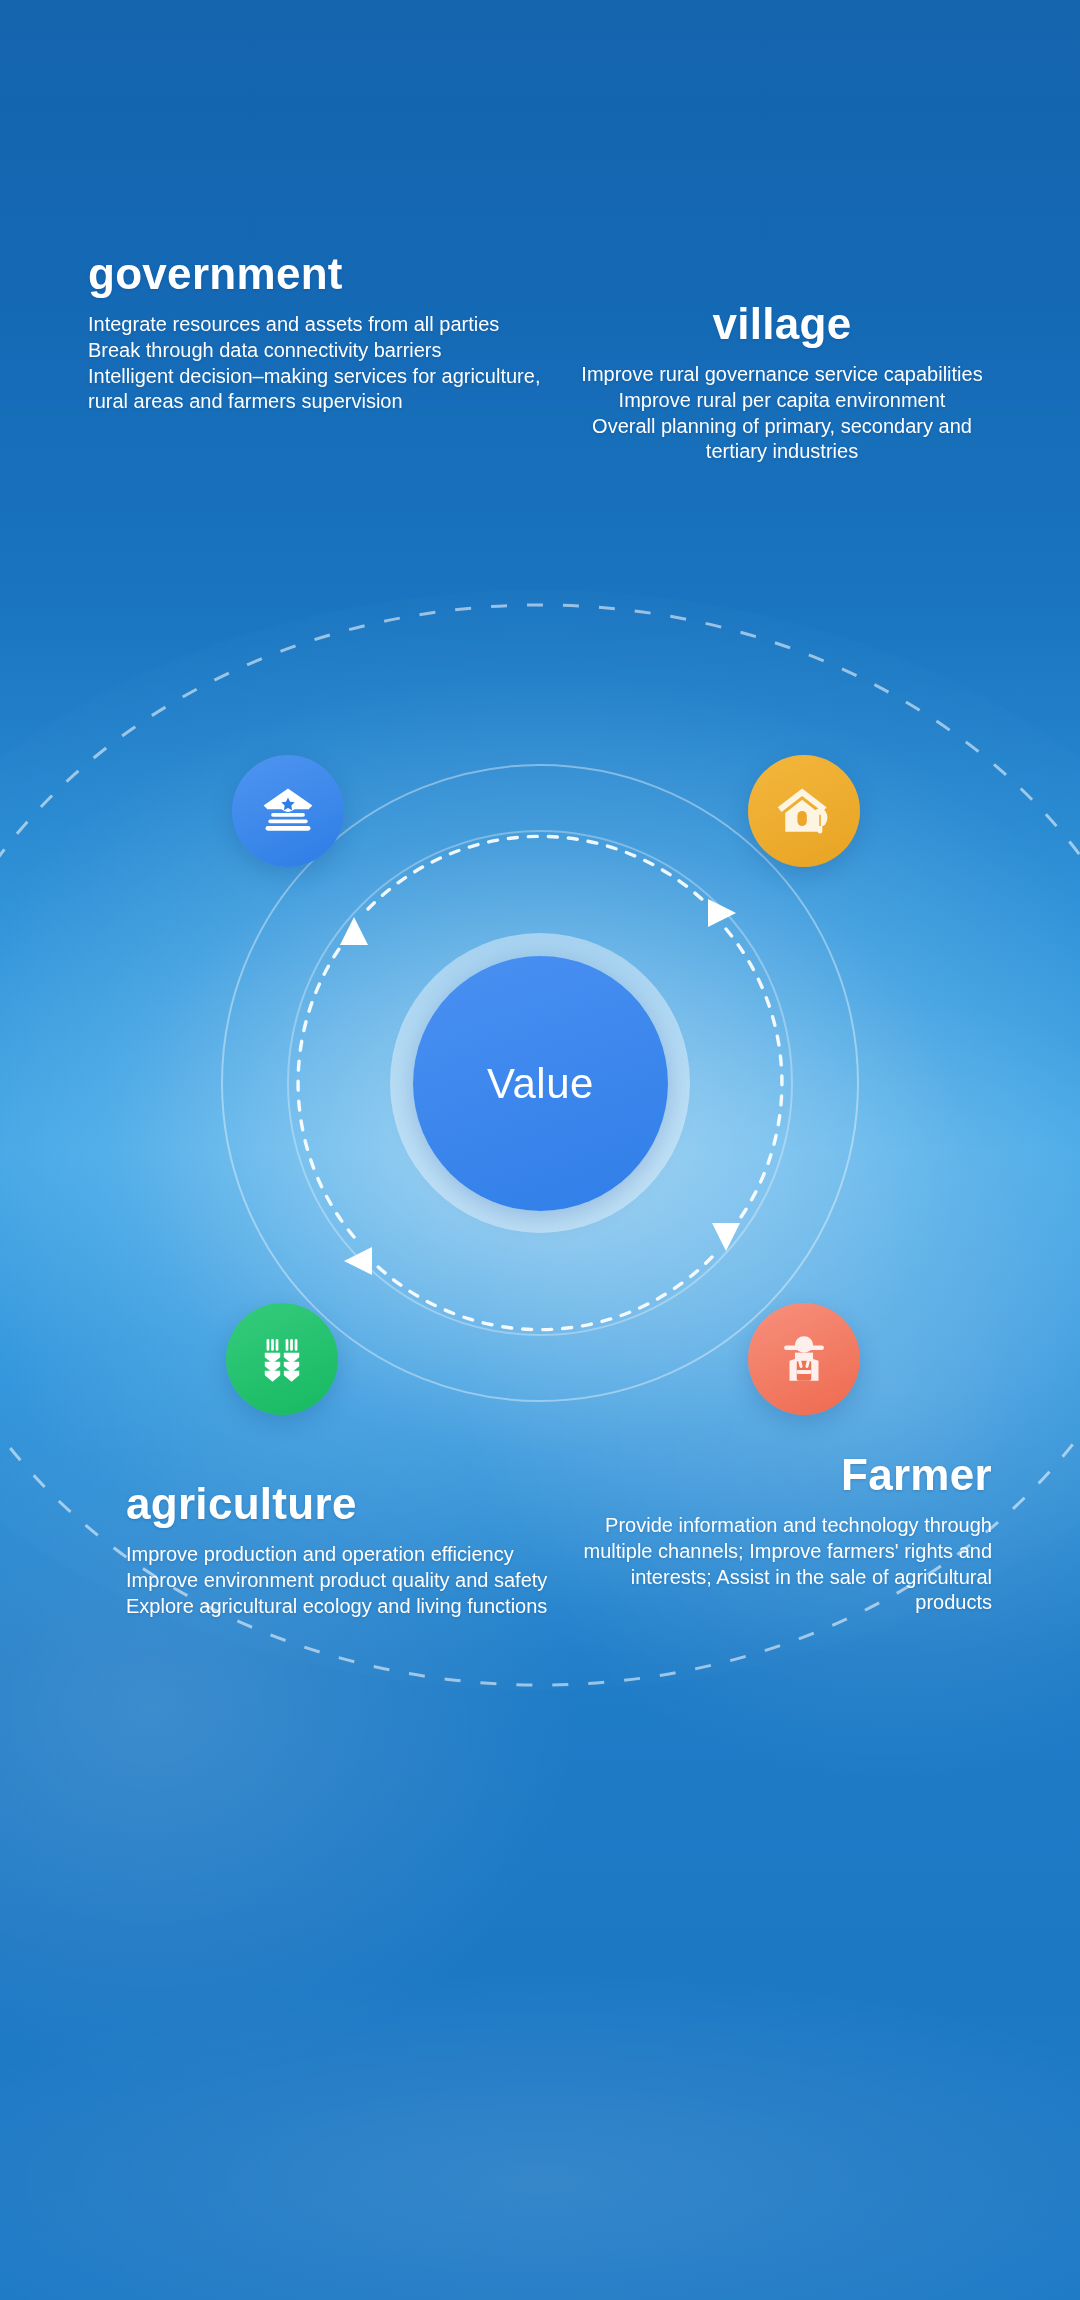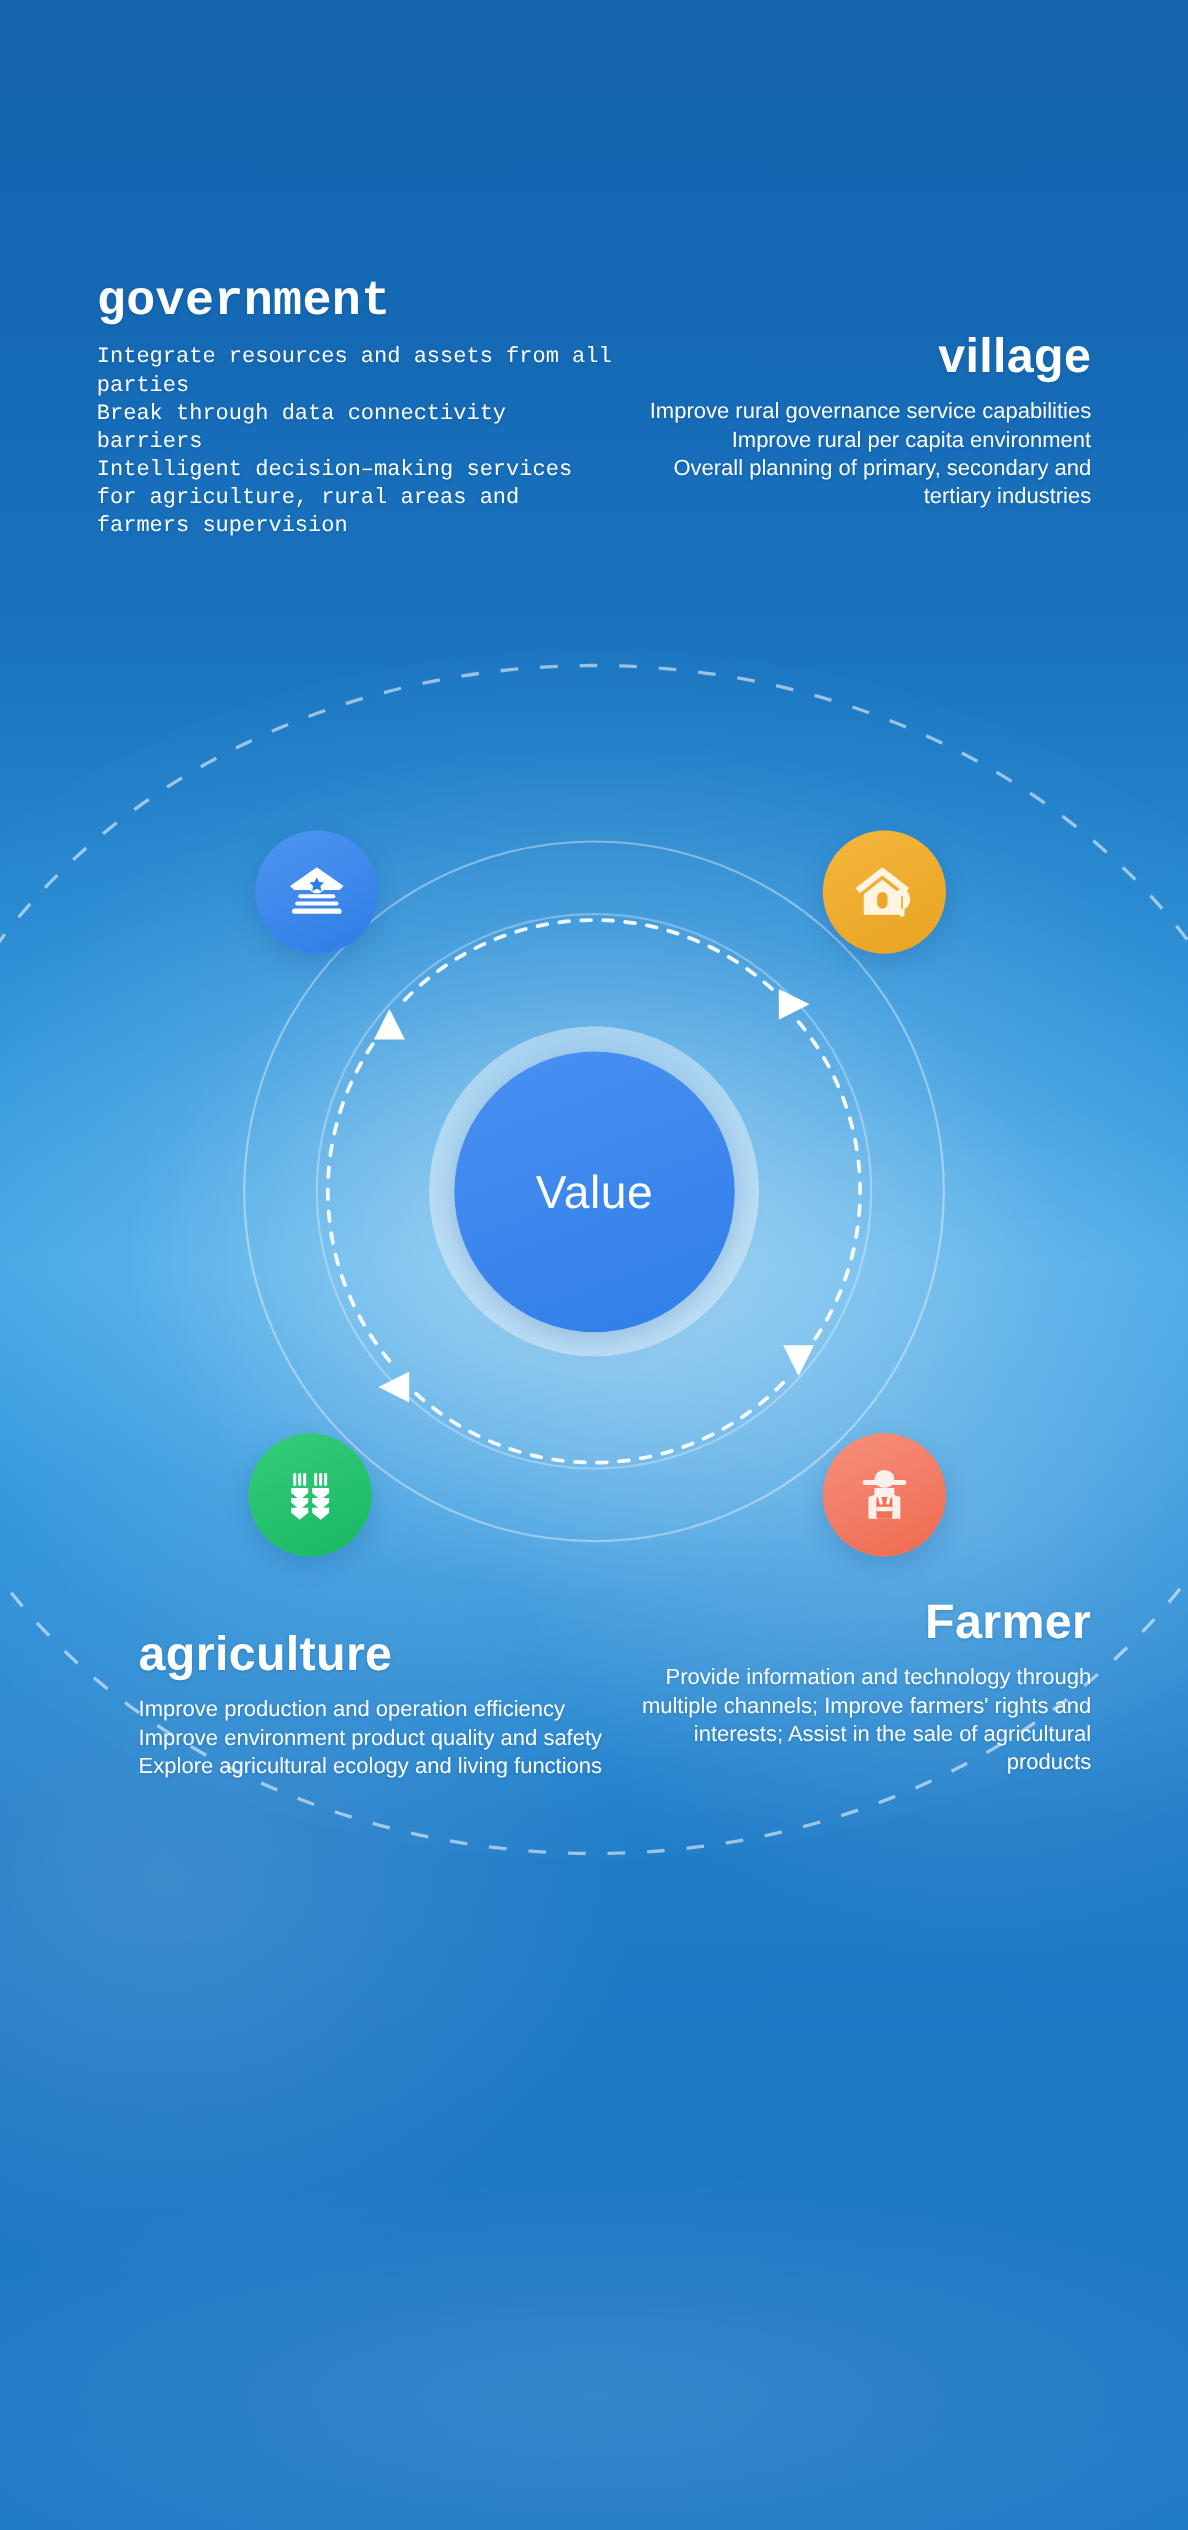--- a/index.html
+++ b/index.html
@@ -99,22 +99,22 @@
     margin: 0;
     font-size: 20px;
     line-height: 1.28;
     font-weight: 400;
     color: #ffffff;
     text-shadow: 0 1px 3px rgba(10,60,110,0.22);
   }
   .block.left  { text-align: left; }
   .block.right { text-align: right; }
 
-  #block-government { left: 88px;  top: 250px;  width: 470px; font-family: Liberation Mono, monospace; }
-  #block-village    { right: 88px; top: 300px;  width: 420px; }
+  #block-government { left: 88px;  top: 250px;  width: 470px; }
+  #block-village    { right: 88px; top: 300px;  width: 420px; text-align: center; }
   #block-agriculture{ left: 88px;  top: 1480px; width: 470px; margin-left: 38px; }
   #block-farmer     { right: 88px; top: 1451px; width: 420px; }
 
   
   #diagram {
     position: absolute;
     left: 50%;
     top: 1083px;
     width: 760px;
     height: 760px;

